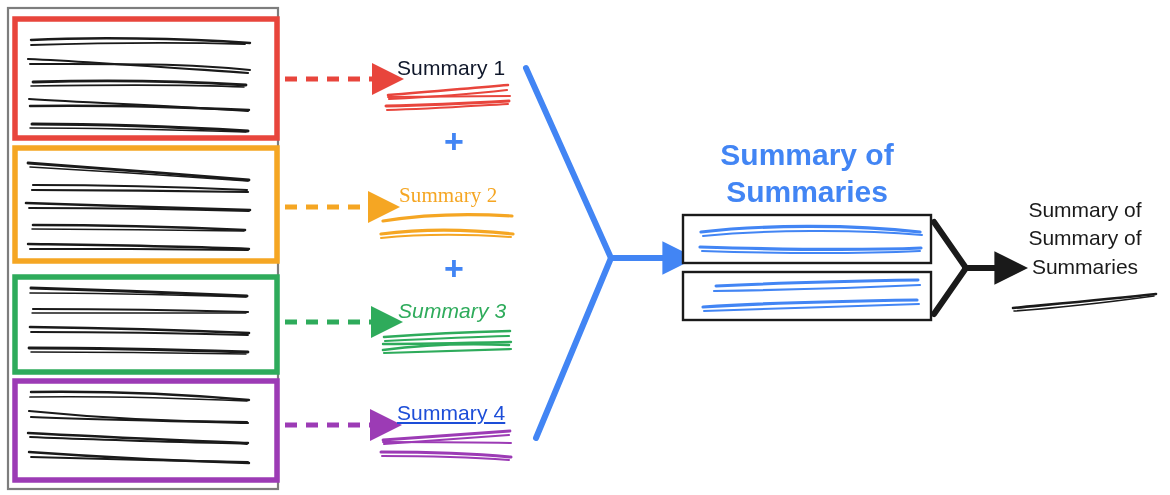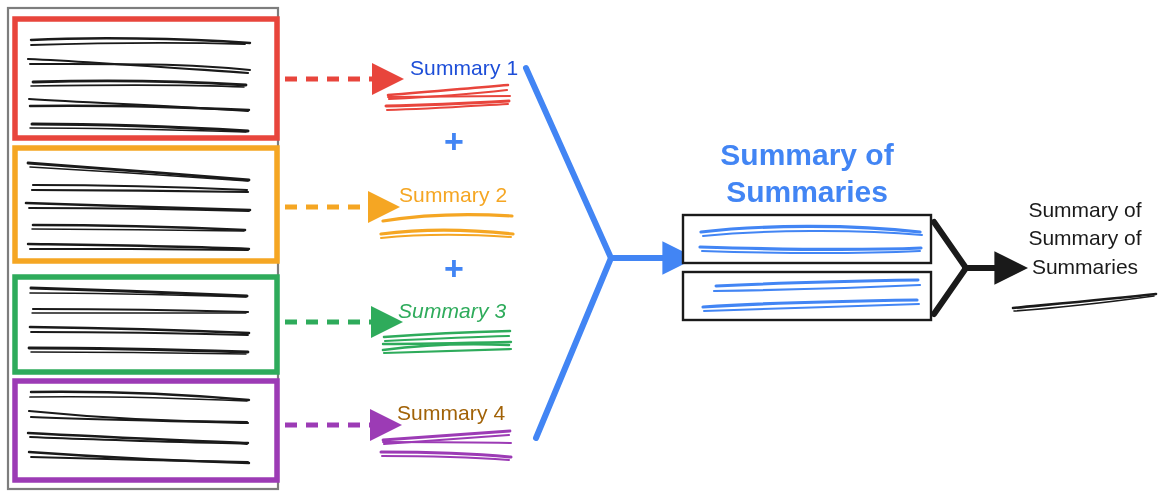--- a/index.html
+++ b/index.html
@@ -212,27 +212,27 @@
       <path d="M934,314 L966,268"></path>
     </g>
     <line x1="962" y1="268" x2="1004" y2="268" stroke="#1a1a1a" stroke-width="6" marker-end="url(#arrowBlack)"></line>
 
     <g stroke="#1a1a1a" fill="none" stroke-linecap="round">
       <path d="M1013,308 C1055,304 1110,299 1156,294" stroke-width="2.6"></path>
       <path d="M1014,311 C1058,308 1110,302 1154,296" stroke-width="1.6"></path>
     </g>
   </svg>
 
-  <div class="lbl summary-label" style="left:410px; top:56px; color:#1d4ed8;">Summary 1</div>
-
-  <div class="lbl summary-label" style="left:399px; top:183px; color:#f5a623;">Summary 2</div>
+  <div class="lbl summary-label" style="left:397px; top:56px; color:#0f172a;">Summary 1</div>
+
+  <div class="lbl summary-label" style="left:399px; top:183px; color:#f5a623;font-family:Liberation Serif, serif;">Summary 2</div>
 
   <div class="lbl summary-label" style="left:398px; top:299px; color:#2eab5b;font-style:italic;">Summary 3</div>
 
-  <div class="lbl summary-label" style="left:397px; top:401px; color:#a16207;">Summary 4</div>
+  <div class="lbl summary-label" style="left:397px; top:401px; color:#1d4ed8;text-decoration:underline;">Summary 4</div>
 
   <div class="lbl plus-sign" style="left:444px; top:124px; color:#4285f4;">+</div>
 
   <div class="lbl plus-sign" style="left:444px; top:251px; color:#4285f4;">+</div>
 
   <div class="lbl final-label" style="left:1000px; top:196px;">Summary of Summary of Summaries</div>
 
   <div class="lbl sos-title" style="left:677px; top:137px; color:#4285f4;">Summary of Summaries</div>
 
 </div>

